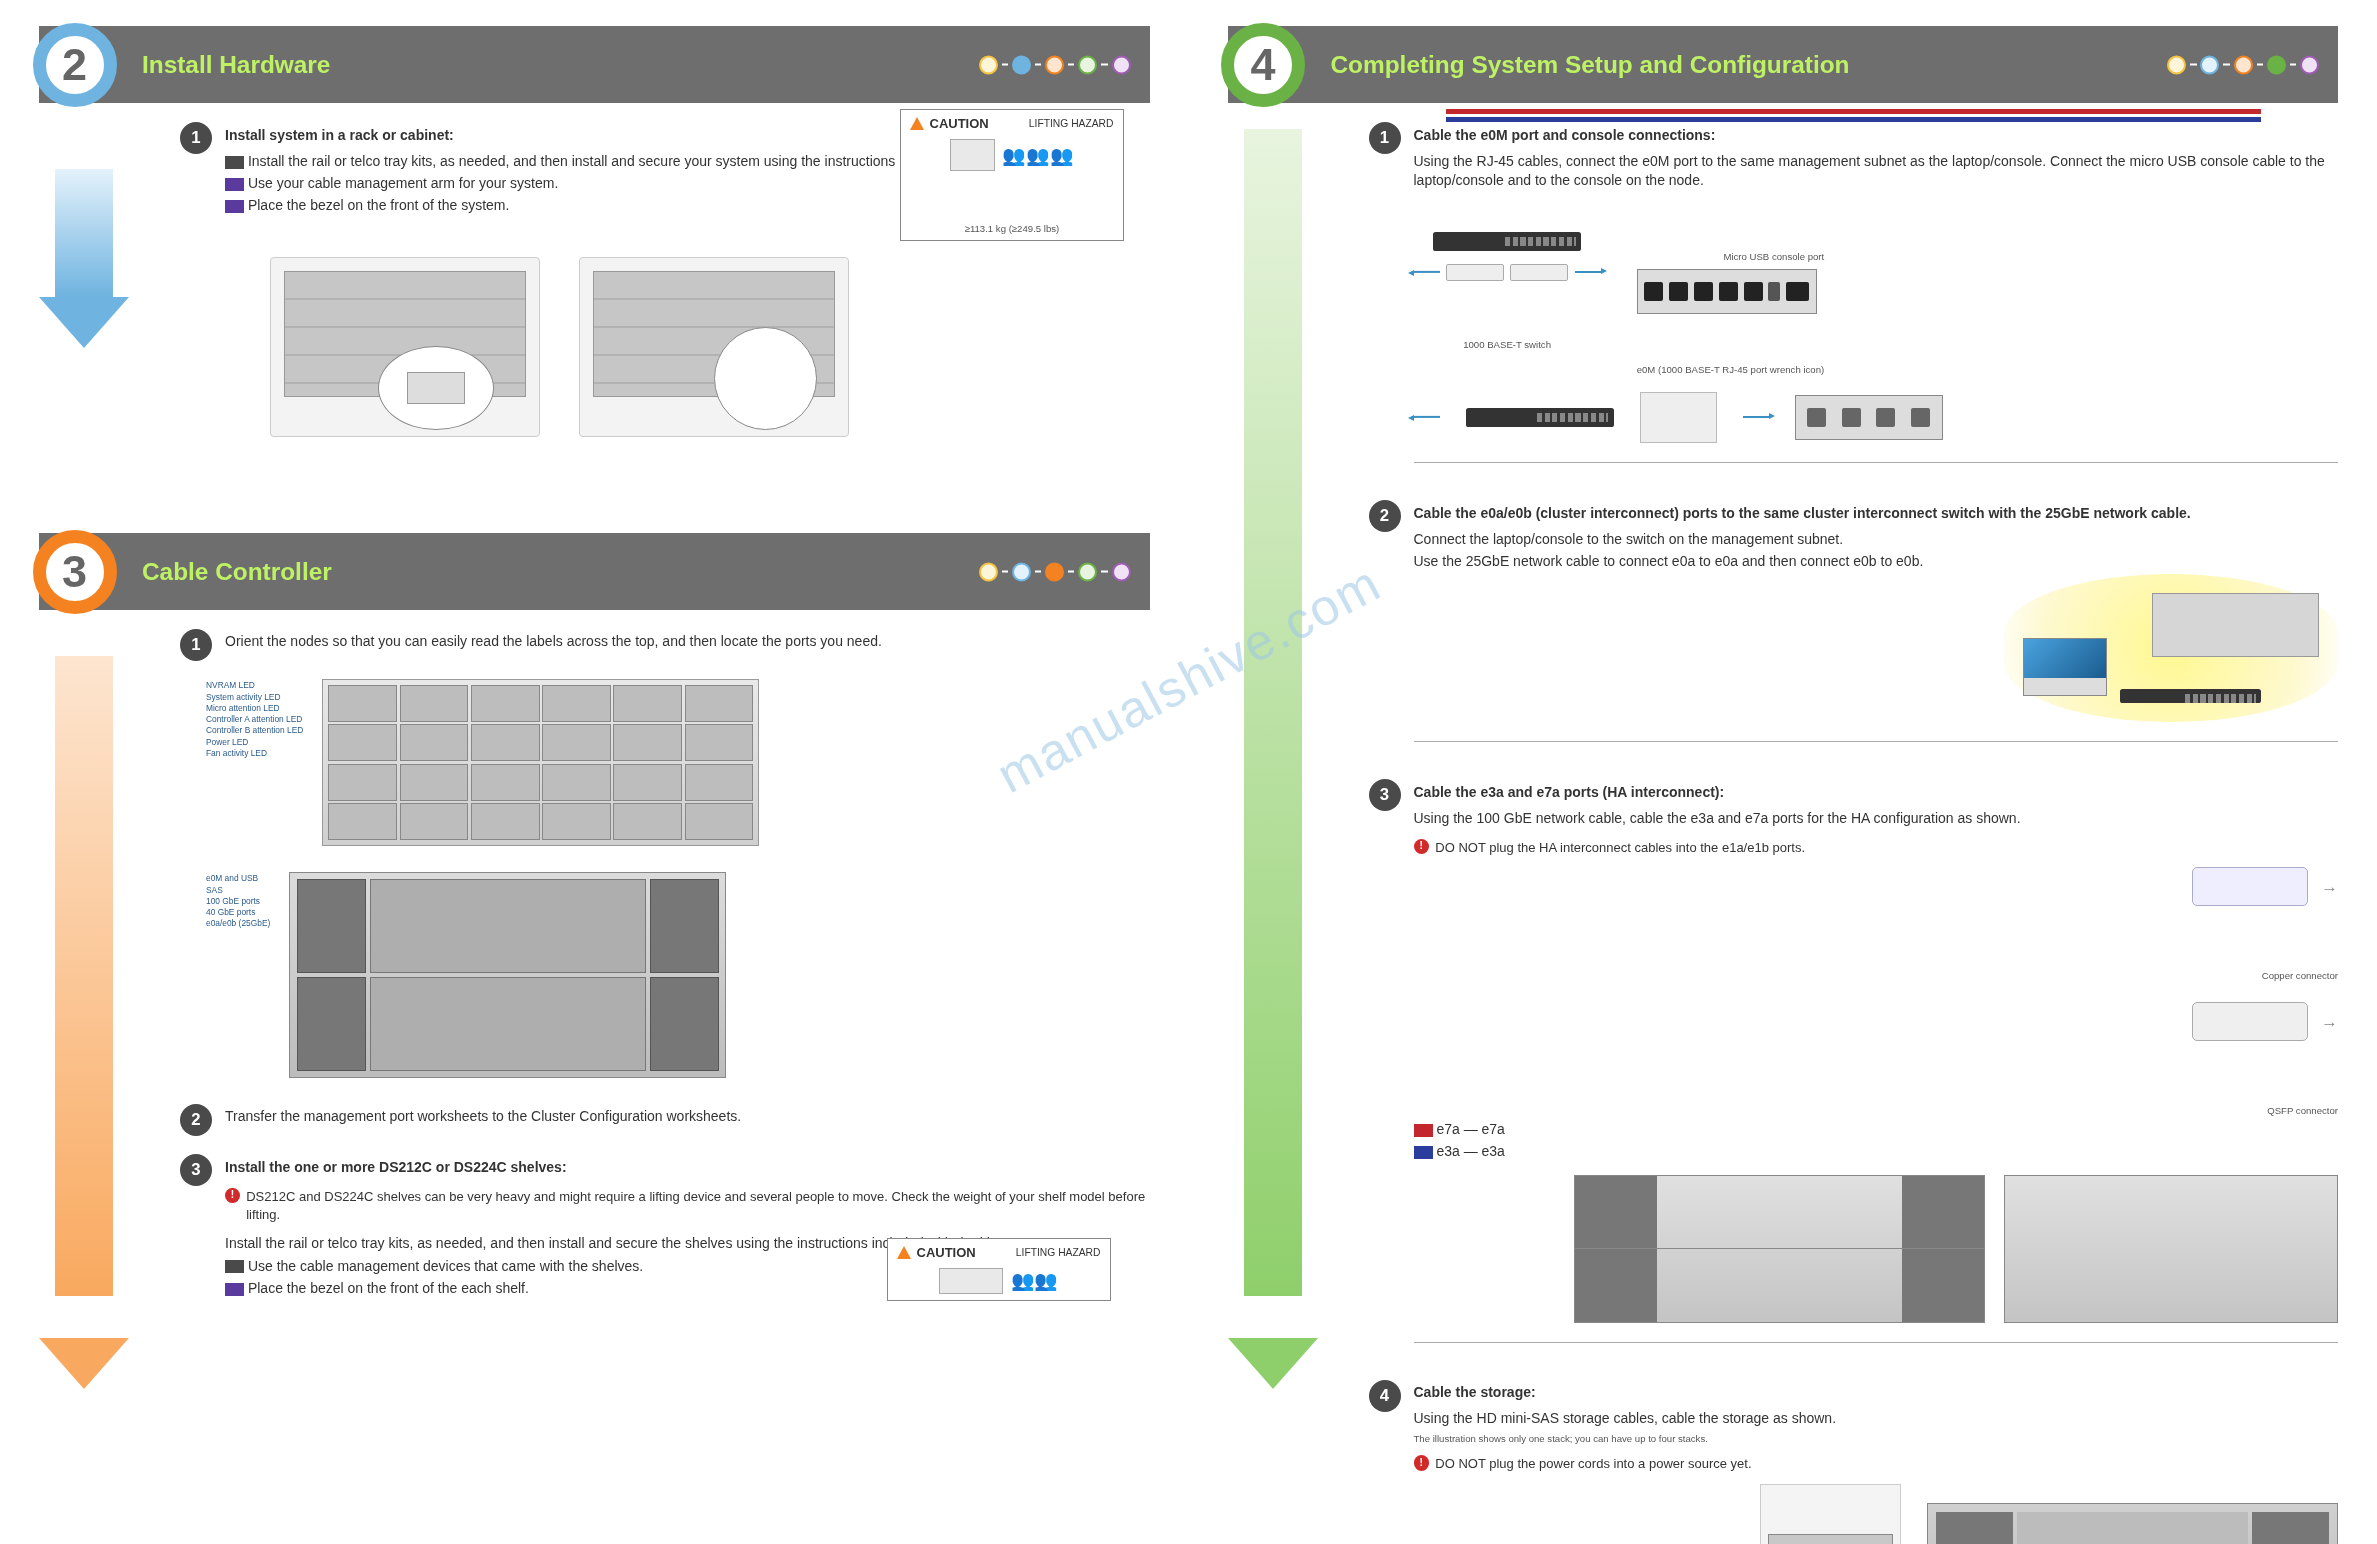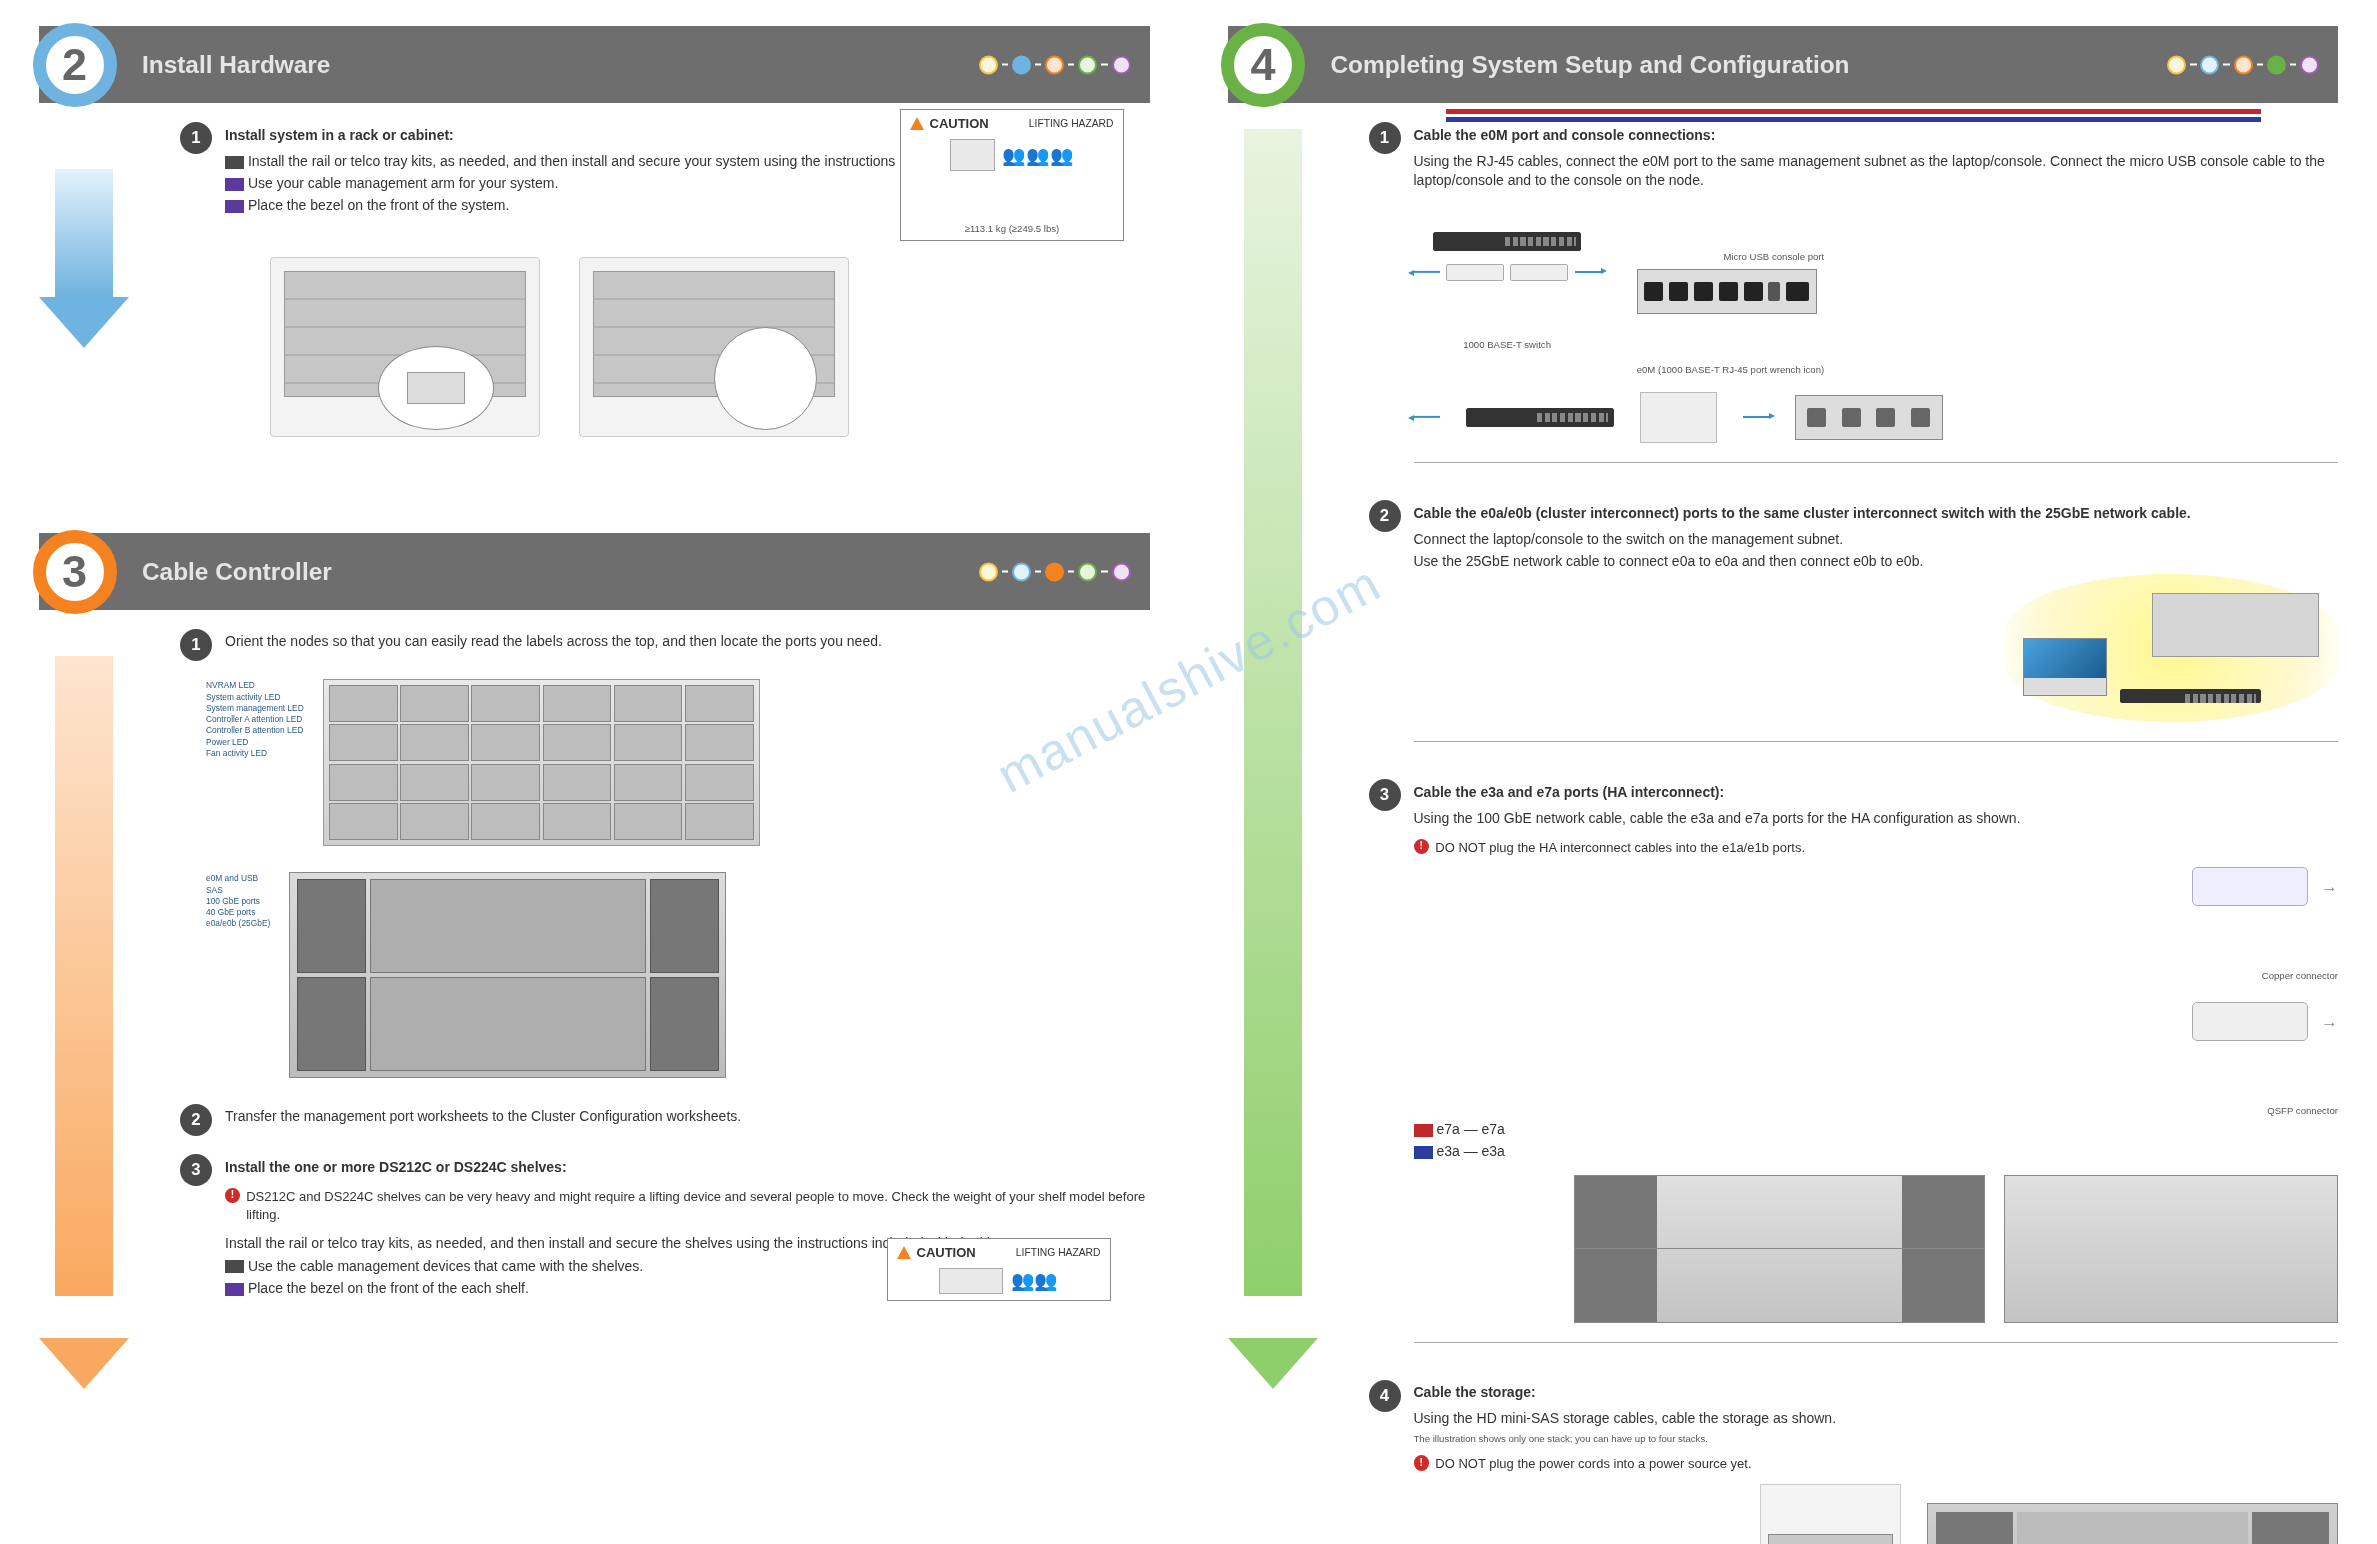--- a/index.html
+++ b/index.html
@@ -44,21 +44,21 @@
     justify-content: center;
     font-size: 45px;
     font-weight: bold;
     color: #666;
     background: #fff;
   }
   .step-circle.blue { border: 13px solid #6fb3e0; }
   .step-circle.orange { border: 13px solid #f58220; }
   .step-circle.green { border: 13px solid #6ab245; }
   .bar-title {
-    color: #e5e5e5;
+    color: #bef264;
     font-size: 24.4px;
     font-weight: bold;
     margin-left: 103px;
   }
   .step-dots {
     position: absolute;
     right: 19px;
     top: 50%;
     transform: translateY(-50%);
     display: flex;
@@ -339,21 +339,21 @@
           </div>
         <div class="substep-body">
           <p>Orient the nodes so that you can easily read the labels across the top, and then locate the ports you need.</p>
         </div>
       </div>
 
       <div style="display:flex; gap:19px; margin-left:26px;">
         <div class="front-legend">
           <div>NVRAM LED</div>
           <div>System activity LED</div>
-          <div>System management LED</div>
+          <div>Micro attention LED</div>
           <div>Controller A attention LED</div>
           <div>Controller B attention LED</div>
           <div>Power LED</div>
           <div>Fan activity LED</div>
         </div>
         <div class="front-panel">
           <div class="drive"></div>
             <div class="drive"></div>
             <div class="drive"></div>
             <div class="drive"></div>

